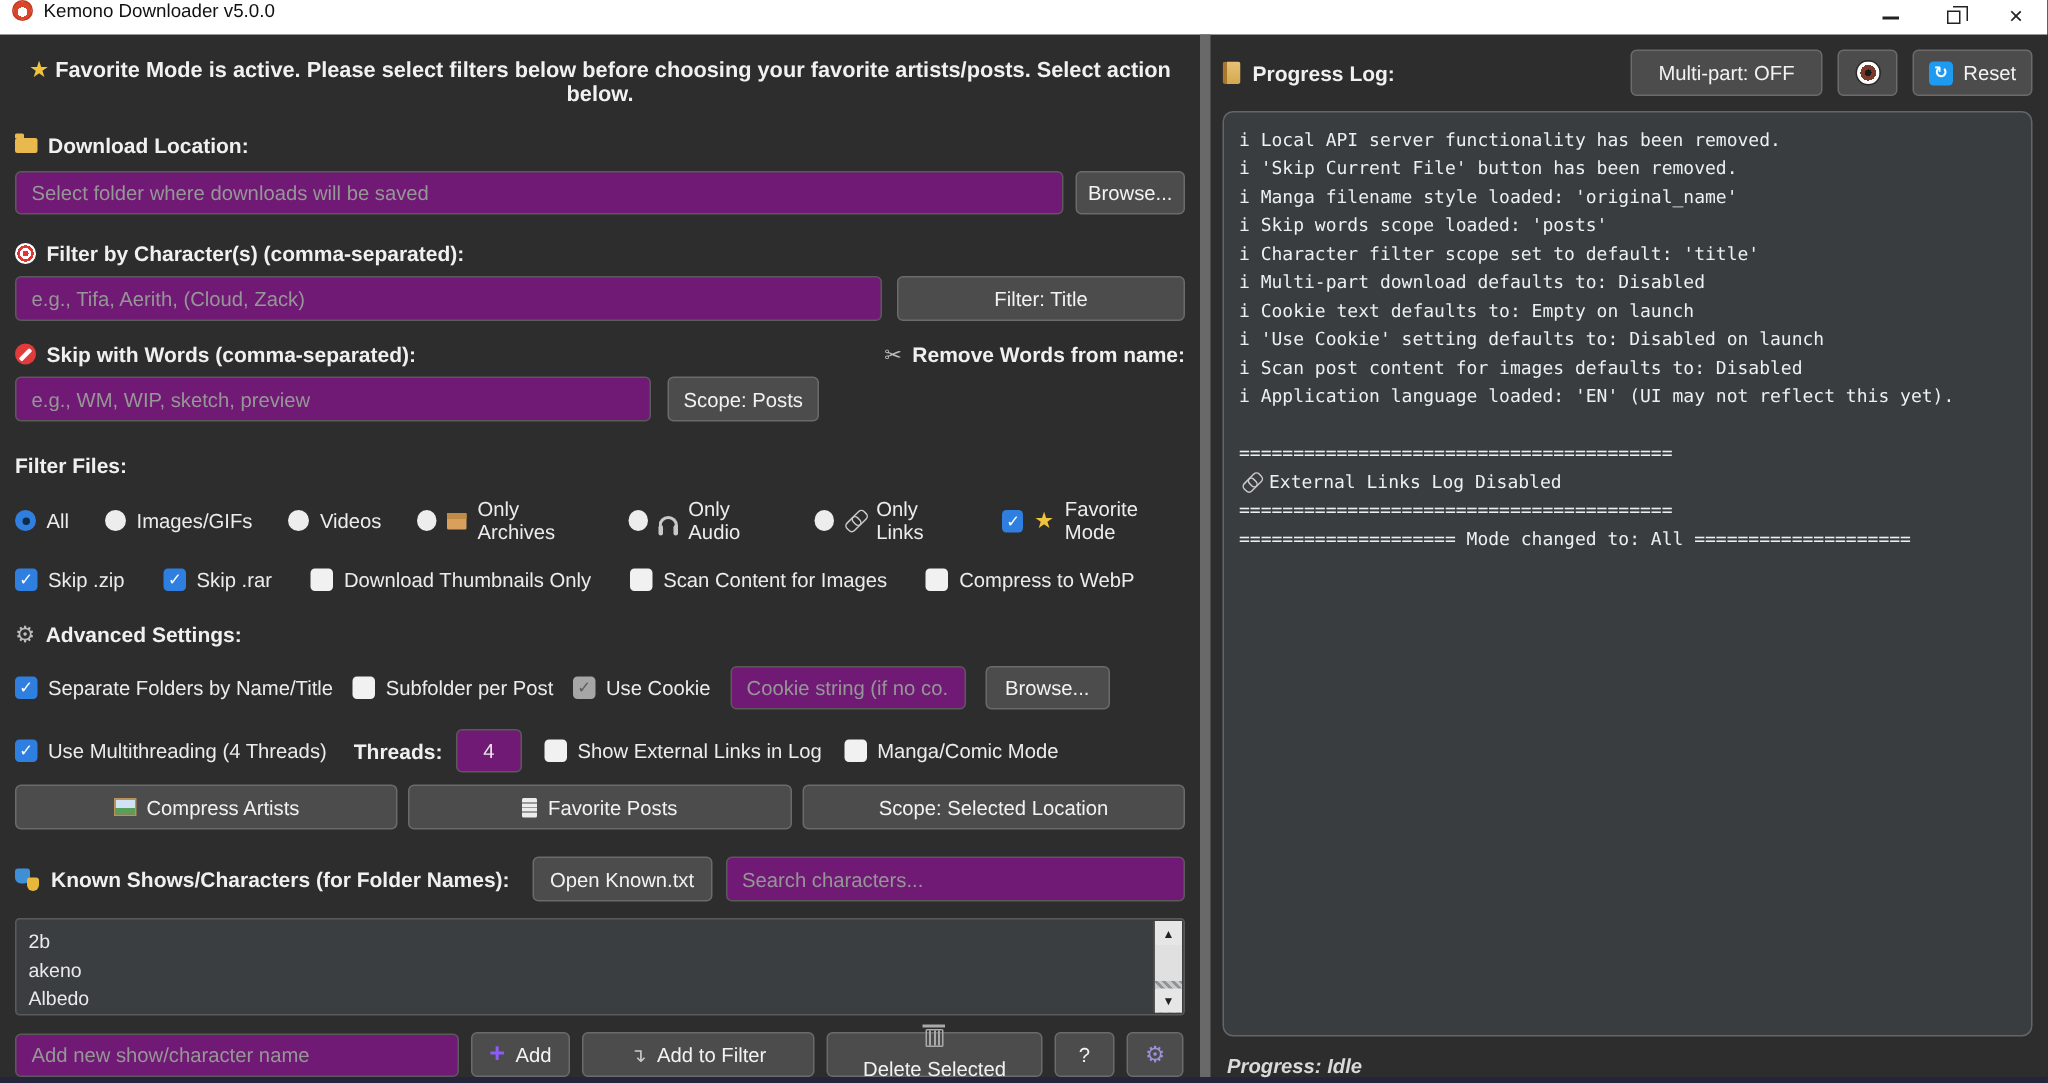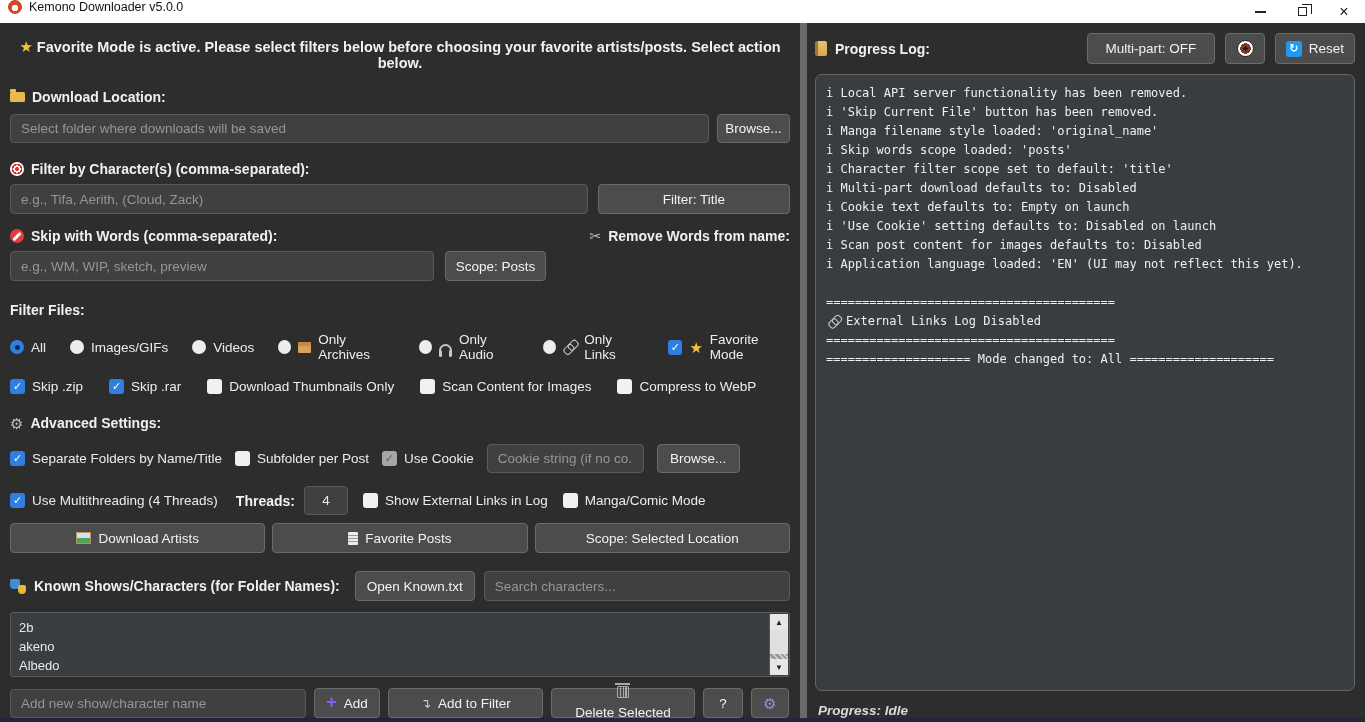--- a/index.html
+++ b/index.html
@@ -18,21 +18,21 @@
   .win-restore i::before { content:""; position:absolute; top:-4px; left:3px; width:9px; height:9px; border:1.3px solid #222; border-left:none; border-bottom:none; }
   .win-close { font-size:16px; }
   
   .main { display:flex; height:695px; }
   .left { width:800px; padding:0 10px; display:flex; flex-direction:column; }
   .splitter { width:7px; background:#696969; margin:0 0; cursor:col-resize; }
   .right { flex:1; padding:0 10px 0 8px; display:flex; flex-direction:column; }
   .bottom-strip { height:4px; background:#24243a; }
   
   .lbl { font-size:14px; font-weight:bold; color:#f0f0f0; display:flex; align-items:center; gap:7px; }
-  .inp { background:#404040; border:1px solid #5a5a5a; border-radius:4px; color:#e3e3e3;
+  .inp { background:#701a75; border:1px solid #5a5a5a; border-radius:4px; color:#e3e3e3;
     font-size:13.5px; padding:0 10px; height:29px; outline:none; font-family:inherit; }
   .inp::placeholder { color:#969696; }
   .btn { background:#4c4c4c; border:1px solid #6b6b6b; border-radius:4px; color:#f2f2f2;
     font-size:13.5px; height:29px; display:inline-flex; align-items:center; justify-content:center;
     gap:7px; cursor:pointer; font-family:inherit; white-space:nowrap; }
   .row { display:flex; align-items:center; }
   
   .cb, .rd { display:inline-flex; align-items:center; gap:7px; font-size:13.5px; color:#ececec; cursor:pointer; }
   .box { width:15px; height:15px; border-radius:3px; background:#f1f1f1; display:inline-flex; align-items:center; justify-content:center; }
   .box.checked { background:#2f7fe0; color:#fff; font-size:11px; font-weight:bold; }
@@ -295,21 +295,21 @@
       </label>
       <label class="cb">
         <span class="box"></span>
         <span>Manga/Comic Mode</span>
       </label>
     </div>
 
     <div class="row big-btn-row">
       <button class="btn">
         <span class="ic icon-picture"></span>
-        <span>Download Artists</span>
+        <span>Compress Artists</span>
       </button>
       <button class="btn">
         <span class="ic icon-doc"></span>
         <span>Favorite Posts</span>
       </button>
       <button class="btn">
         <span>Scope: Selected Location</span>
       </button>
     </div>
 

